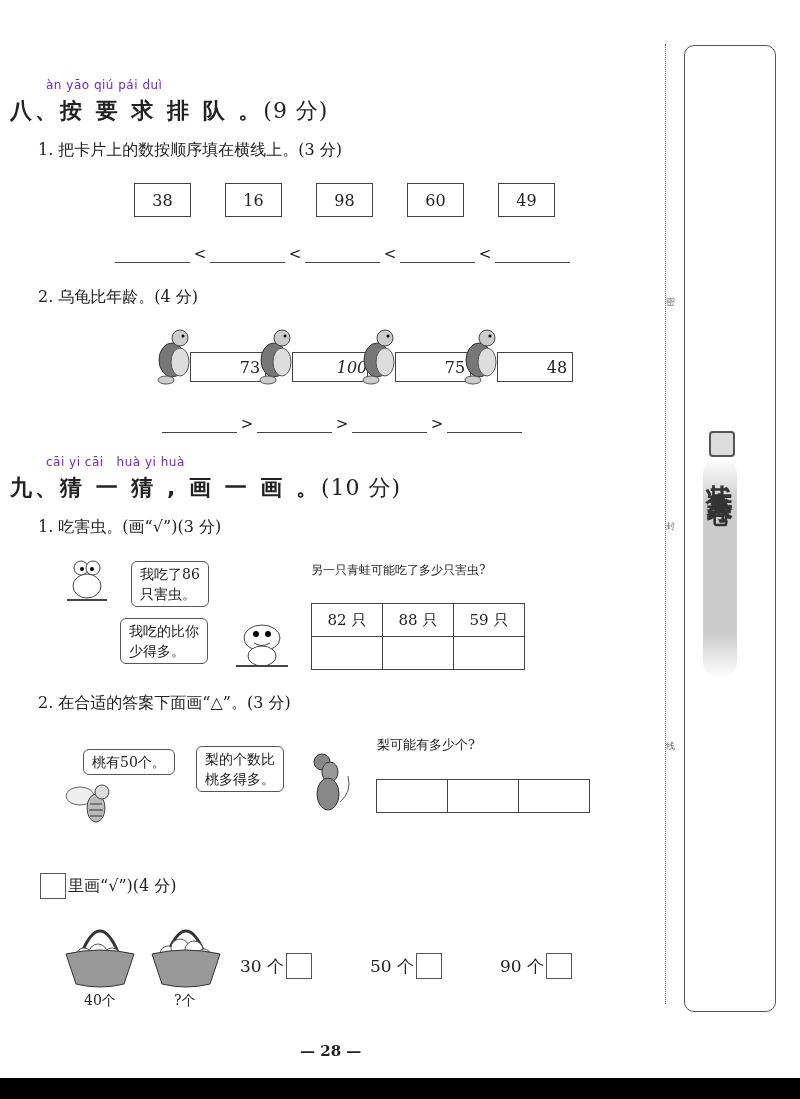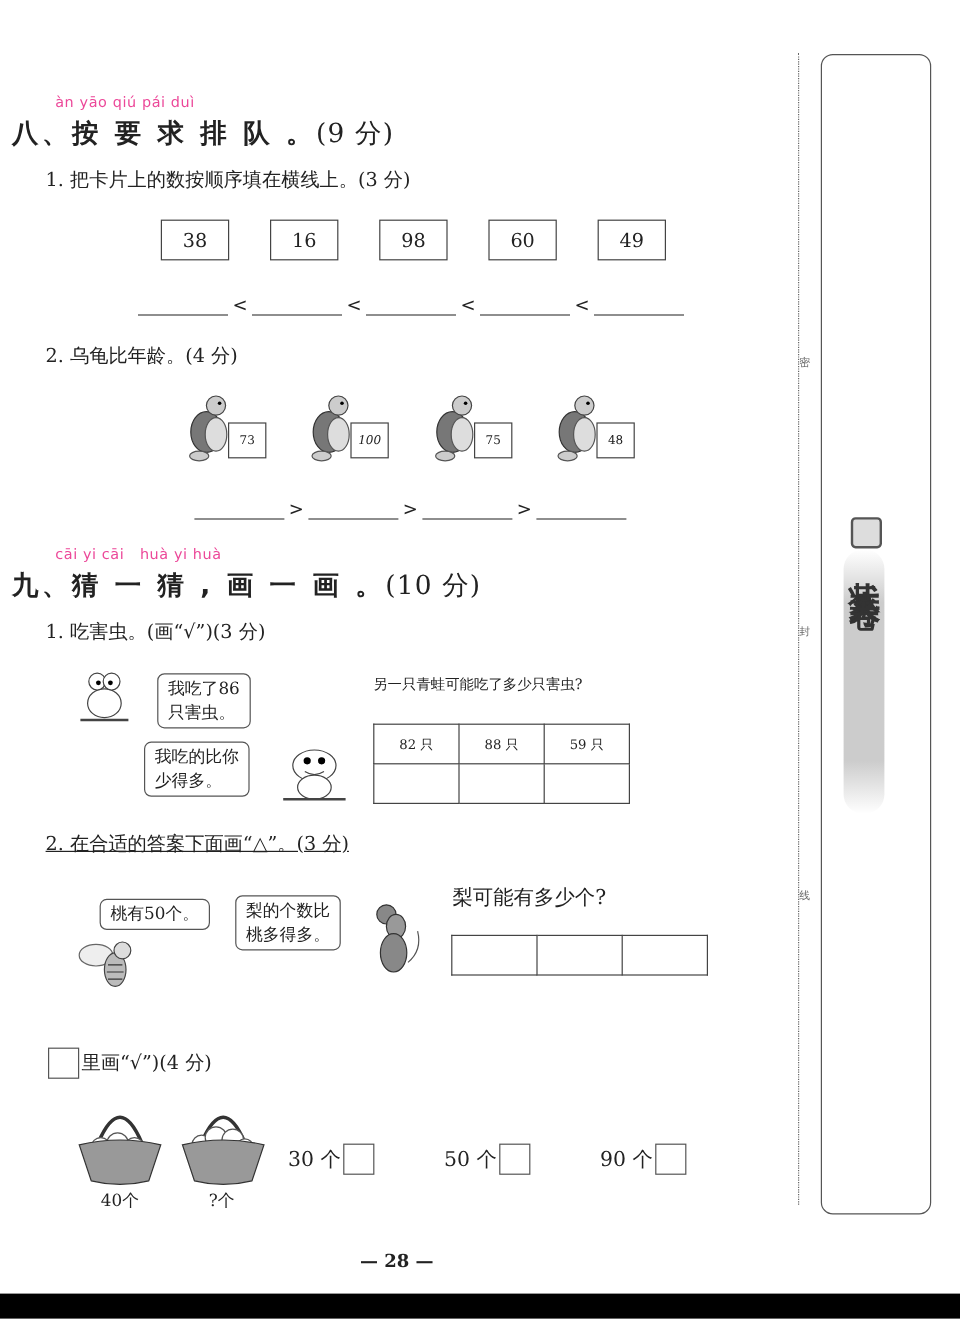--- a/index.html
+++ b/index.html
@@ -1,31 +1,31 @@
 <!DOCTYPE html>
 <html><head>
 <meta charset="utf-8">
 <style>
   html,body{margin:0;padding:0;}
   body{width:800px;height:1099px;position:relative;background:#fff;overflow:hidden;
        font-family:"DejaVu Serif","Liberation Serif",serif;color:#222;}
   .abs{position:absolute;}
-  .pinyin{font-family:"DejaVu Sans","Liberation Sans",sans-serif;font-size:12px;color:#ec4899;letter-spacing:0.5px;white-space:nowrap;}
+  .pinyin{font-family:"DejaVu Sans","Liberation Sans",sans-serif;font-size:12px;color:#6d28d9;letter-spacing:0.5px;white-space:nowrap;}
   .sec-title{font-family:"DejaVu Sans","Liberation Sans",sans-serif;font-weight:bold;font-size:22px;white-space:nowrap;letter-spacing:3px;}
   .sec-title .pts{font-family:"DejaVu Serif","Liberation Serif",serif;font-weight:normal;letter-spacing:1px;}
   .q{font-size:16px;white-space:nowrap;}
   .card{border:1.5px solid #444;width:55px;height:32px;display:flex;align-items:center;justify-content:center;font-size:16px;}
   .blank{border-bottom:1px solid #444;width:75px;height:20px;display:inline-block;}
   .sym{font-family:"DejaVu Sans","Liberation Sans",sans-serif;font-size:15px;display:inline-block;width:20px;text-align:center;}
   .row{display:flex;align-items:flex-end;}
   .turtle{width:70px;height:60px;position:absolute;}
-  .tbox{position:absolute;border:1.5px solid #444;background:#fff;width:30px;height:28px;display:flex;align-items:center;justify-content:center;font-size:10px;}
+  .tbox{position:absolute;border:1.5px solid #444;background:#fff;width:30px;height:28px;display:flex;align-items:center;justify-content:center;font-size:16px;padding-left:44px;}
   .bubble{position:absolute;border:1.5px solid #555;border-radius:6px;background:#fff;font-size:14px;line-height:20px;padding:2px 8px;white-space:nowrap;}
   table.ans{border-collapse:collapse;position:absolute;}
-  table.ans td{border:1.5px solid #444;width:68px;height:30px;text-align:center;font-size:11px;}
+  table.ans td{border:1.5px solid #444;width:68px;height:30px;text-align:center;font-size:15px;}
   .chk{display:inline-block;width:24px;height:24px;border:1.5px solid #555;vertical-align:middle;margin-left:2px;}
   .opt{position:absolute;font-size:17px;white-space:nowrap;display:flex;align-items:center;}
   .dotline{position:absolute;left:665px;top:44px;height:960px;border-left:1.5px dotted #666;}
   .seal{position:absolute;left:666px;font-size:9px;color:#666;}
   .sidebar{position:absolute;left:684px;top:45px;width:90px;height:965px;border:1.5px solid #555;border-radius:10px;}
   .footer{position:absolute;left:0;top:1078px;width:800px;height:21px;background:#000;}
 </style>
 </head>
 <body>
 
@@ -150,21 +150,21 @@
     <td>59 只</td>
   </tr>
   <tr>
     <td></td>
     <td></td>
     <td></td>
   </tr>
 </tbody>
   </table>
 
-<div class="abs q" style="left:38px;top:693px;text-decoration:underline;">2. 在合适的答案下面画“△”。(3 分)</div>
+<div class="abs q" style="left:38px;top:693px;">2. 在合适的答案下面画“△”。(3 分)</div>
 
 <div class="bubble" style="left:83px;top:749px;">
   <div>桃有50个。</div>
 </div>
 <svg class="abs" style="left:62px;top:778px;" width="62" height="55">
   <ellipse cx="18" cy="18" rx="14" ry="9" fill="#eee" stroke="#666"></ellipse>
   <ellipse cx="34" cy="30" rx="9" ry="14" fill="#bbb" stroke="#444"></ellipse>
   <circle cx="40" cy="14" r="7" fill="#ddd" stroke="#444"></circle>
   <path d="M28 26 L40 26 M27 32 L41 32 M28 38 L40 38" stroke="#333"></path>
 </svg>
@@ -172,21 +172,21 @@
   <div>梨的个数比</div>
   <div>桃多得多。</div>
 </div>
 <svg class="abs" style="left:310px;top:752px;" width="45" height="62">
   <circle cx="12" cy="10" r="8" fill="#888" stroke="#333"></circle>
   <ellipse cx="20" cy="20" rx="8" ry="10" fill="#999" stroke="#333"></ellipse>
   <ellipse cx="18" cy="42" rx="11" ry="16" fill="#888" stroke="#333"></ellipse>
   <path d="M30 50 Q42 40 38 24" stroke="#555" fill="none"></path>
 </svg>
 
-<div class="abs q" style="left:377px;top:736px;font-size:17px;">梨可能有多少个?</div>
+<div class="abs q" style="left:377px;top:736px;font-size:13px;">梨可能有多少个?</div>
 <table class="ans" style="left:376px;top:779px;">
   <tbody>
   <tr>
     <td></td>
     <td></td>
     <td></td>
   </tr>
 </tbody>
   </table>
 

